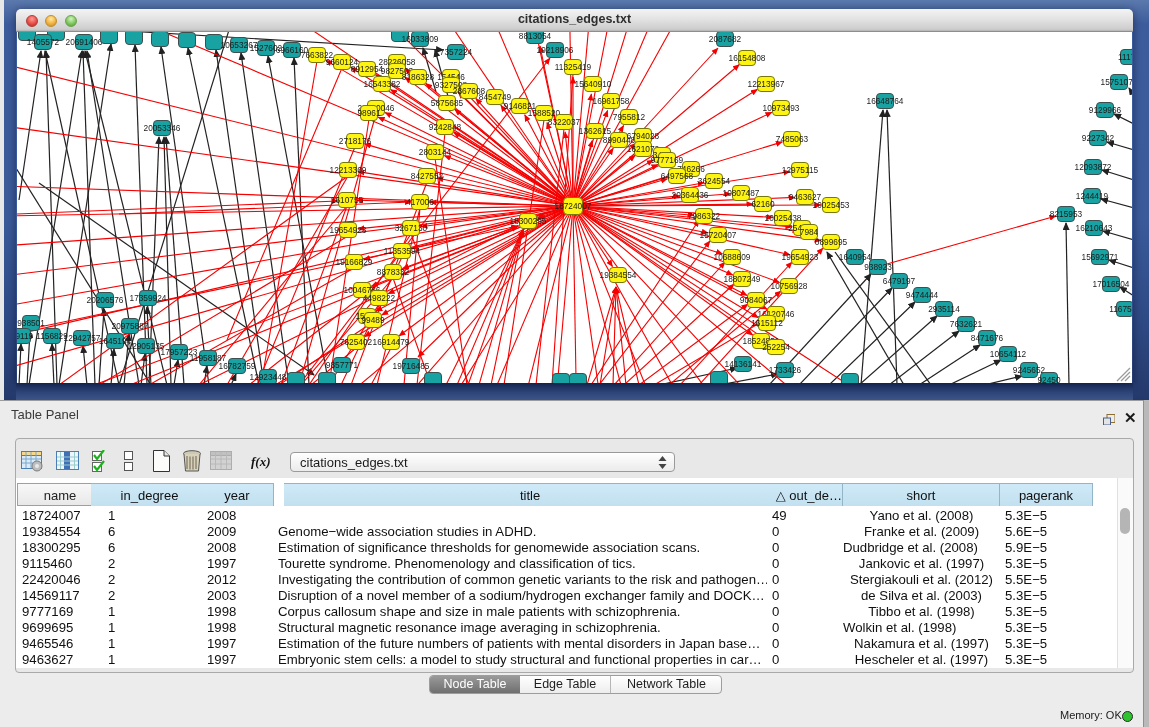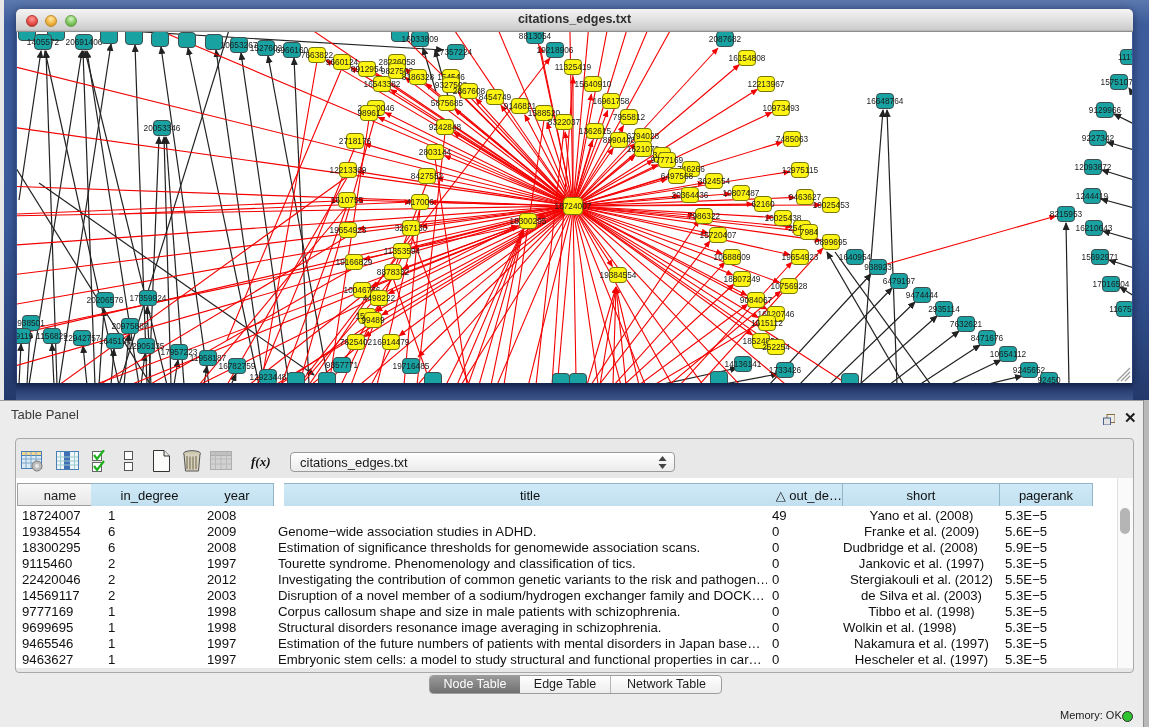--- a/index.html
+++ b/index.html
@@ -706,21 +706,21 @@
     <span style="left:207px">1998</span>
     <span style="left:278px;width:489px;overflow:hidden">Corpus callosum shape and size in male patients with schizophrenia.</span>
     <span style="left:772px">0</span>
     <span style="left:843px;width:157px;text-align:center">Tibbo et al. (1998)</span>
     <span style="left:1005px">5.3E−5</span>
   </div>
 <div class="row" style="top:620px">
     <span style="left:22px">9699695</span>
     <span style="left:108px">1</span>
     <span style="left:207px">1998</span>
-    <span style="left:278px;width:489px;overflow:hidden">Structural disorders resonance image averaging in schizophrenia.</span>
+    <span style="left:278px;width:489px;overflow:hidden">Structural magnetic resonance image averaging in schizophrenia.</span>
     <span style="left:772px">0</span>
     <span style="left:843px;width:157px;">Wolkin et al. (1998)</span>
     <span style="left:1005px">5.3E−5</span>
   </div>
 <div class="row" style="top:636px">
     <span style="left:22px">9465546</span>
     <span style="left:108px">1</span>
     <span style="left:207px">1997</span>
     <span style="left:278px;width:489px;overflow:hidden">Estimation of the future numbers of patients with mental disorders in Japan base…</span>
     <span style="left:772px">0</span>

